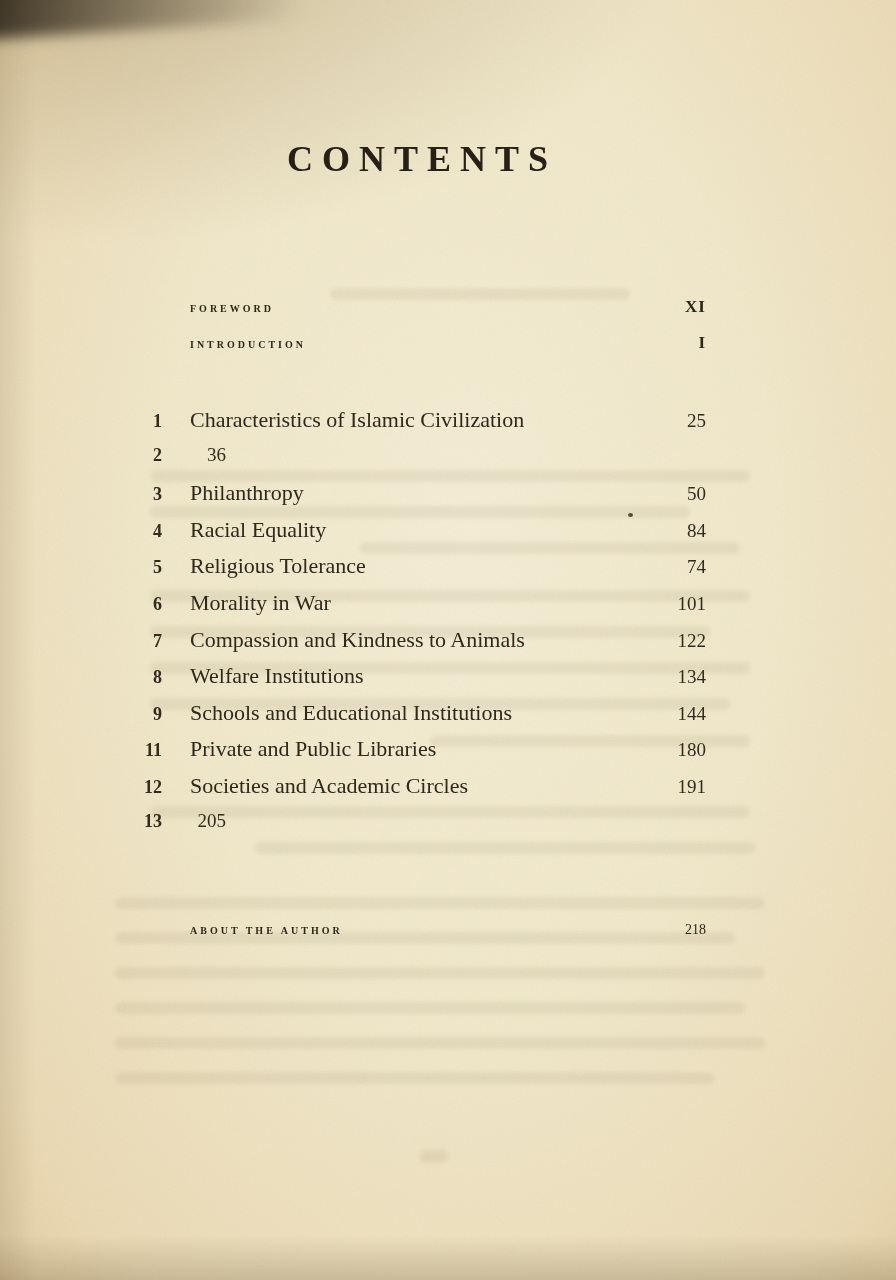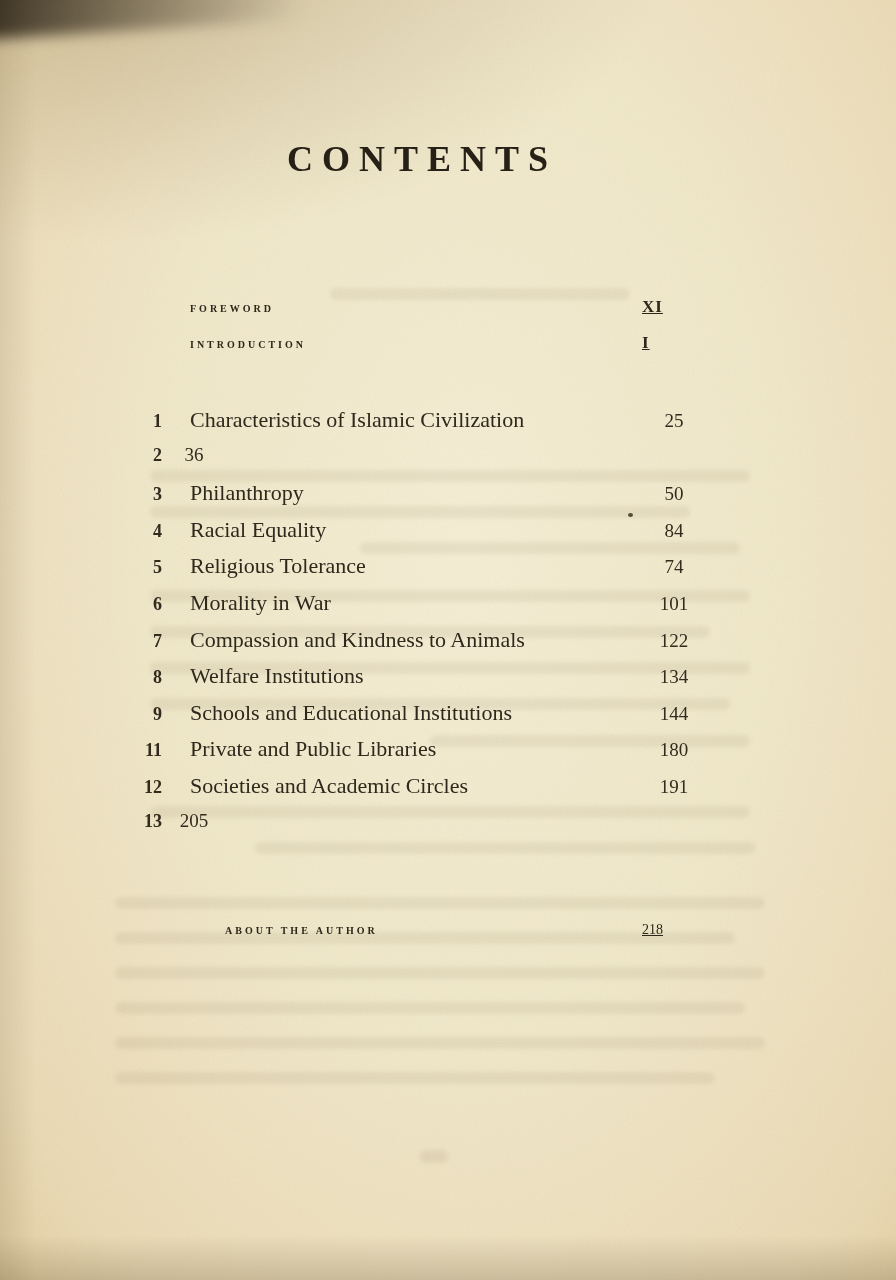--- a/index.html
+++ b/index.html
@@ -29,30 +29,30 @@
   }
 
   .toc { position:absolute; left:138px; width:568px; }
   .toc-front   { top:297px; }
   .toc-main    { top:407px; }
   .toc-back    { top:922px; }
 
   .row { display:flex; align-items:baseline; }
   .toc-front .row { height:36px; }
   .toc-main  .row { height:36.6px; }
-  .toc-back  .row { height:36px;gap:35px; }
+  .toc-back  .row { height:36px; }
 
   .row-num   { width:24px; text-align:right; font-weight:700; font-size:18px; color:#332b1e;
                font-variant-numeric:oldstyle-nums; }
   .row-title { flex:1; padding-left:28px; font-size:22px; color:#2f281c; }
-  .row-page  { text-align:center; min-width:64px; font-size:19px; color:#332b1e;
+  .row-page  { text-align:right; min-width:64px; font-size:19px; color:#332b1e;
                font-variant-numeric:oldstyle-nums; }
 
   .fm-label { flex:1; padding-left:28px; font-size:10px; font-weight:700; letter-spacing:3px; color:#2d2619; }
-  .fm-page  { text-align:left; min-width:64px; font-size:17px; font-weight:700; letter-spacing:1px; color:#2d2619;text-decoration:underline; }
+  .fm-page  { text-align:right; min-width:64px; font-size:17px; font-weight:700; letter-spacing:1px; color:#2d2619; }
 
   .ghost {
     position:absolute; height:12px; border-radius:7px;
     background:#6f6140; opacity:0.085; filter:blur(2.2px);
     pointer-events:none;
   }
   .speck {
     position:absolute; left:628px; top:513px; width:5px; height:4px;
     border-radius:50%; background:#3a3120; opacity:0.85;
   }

